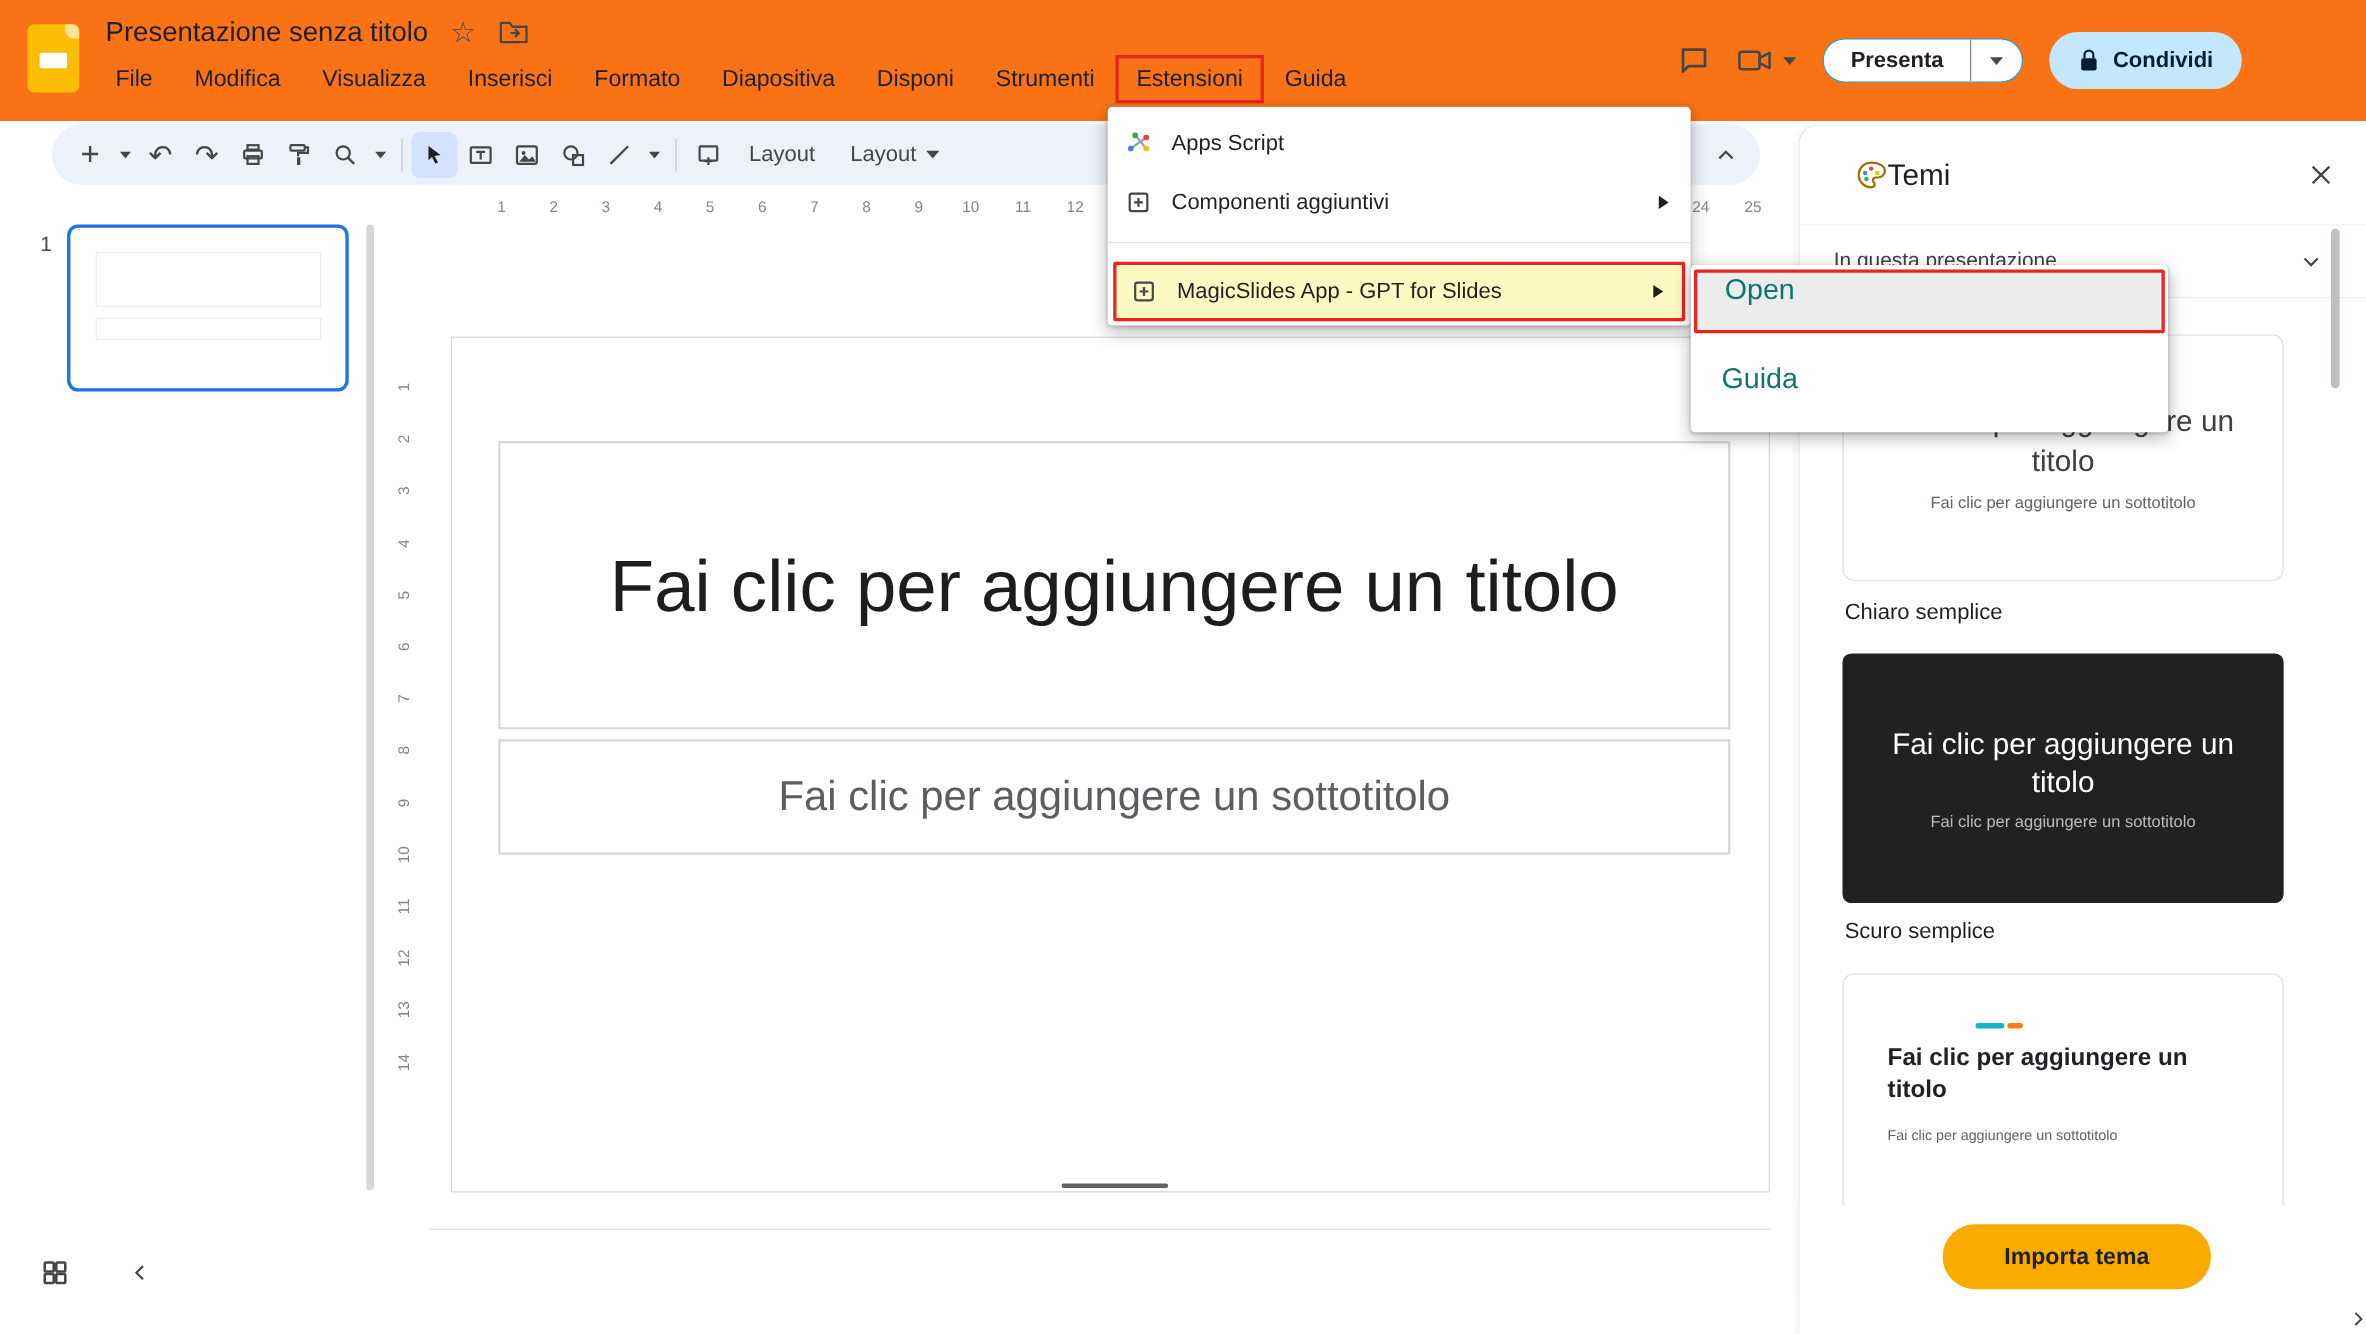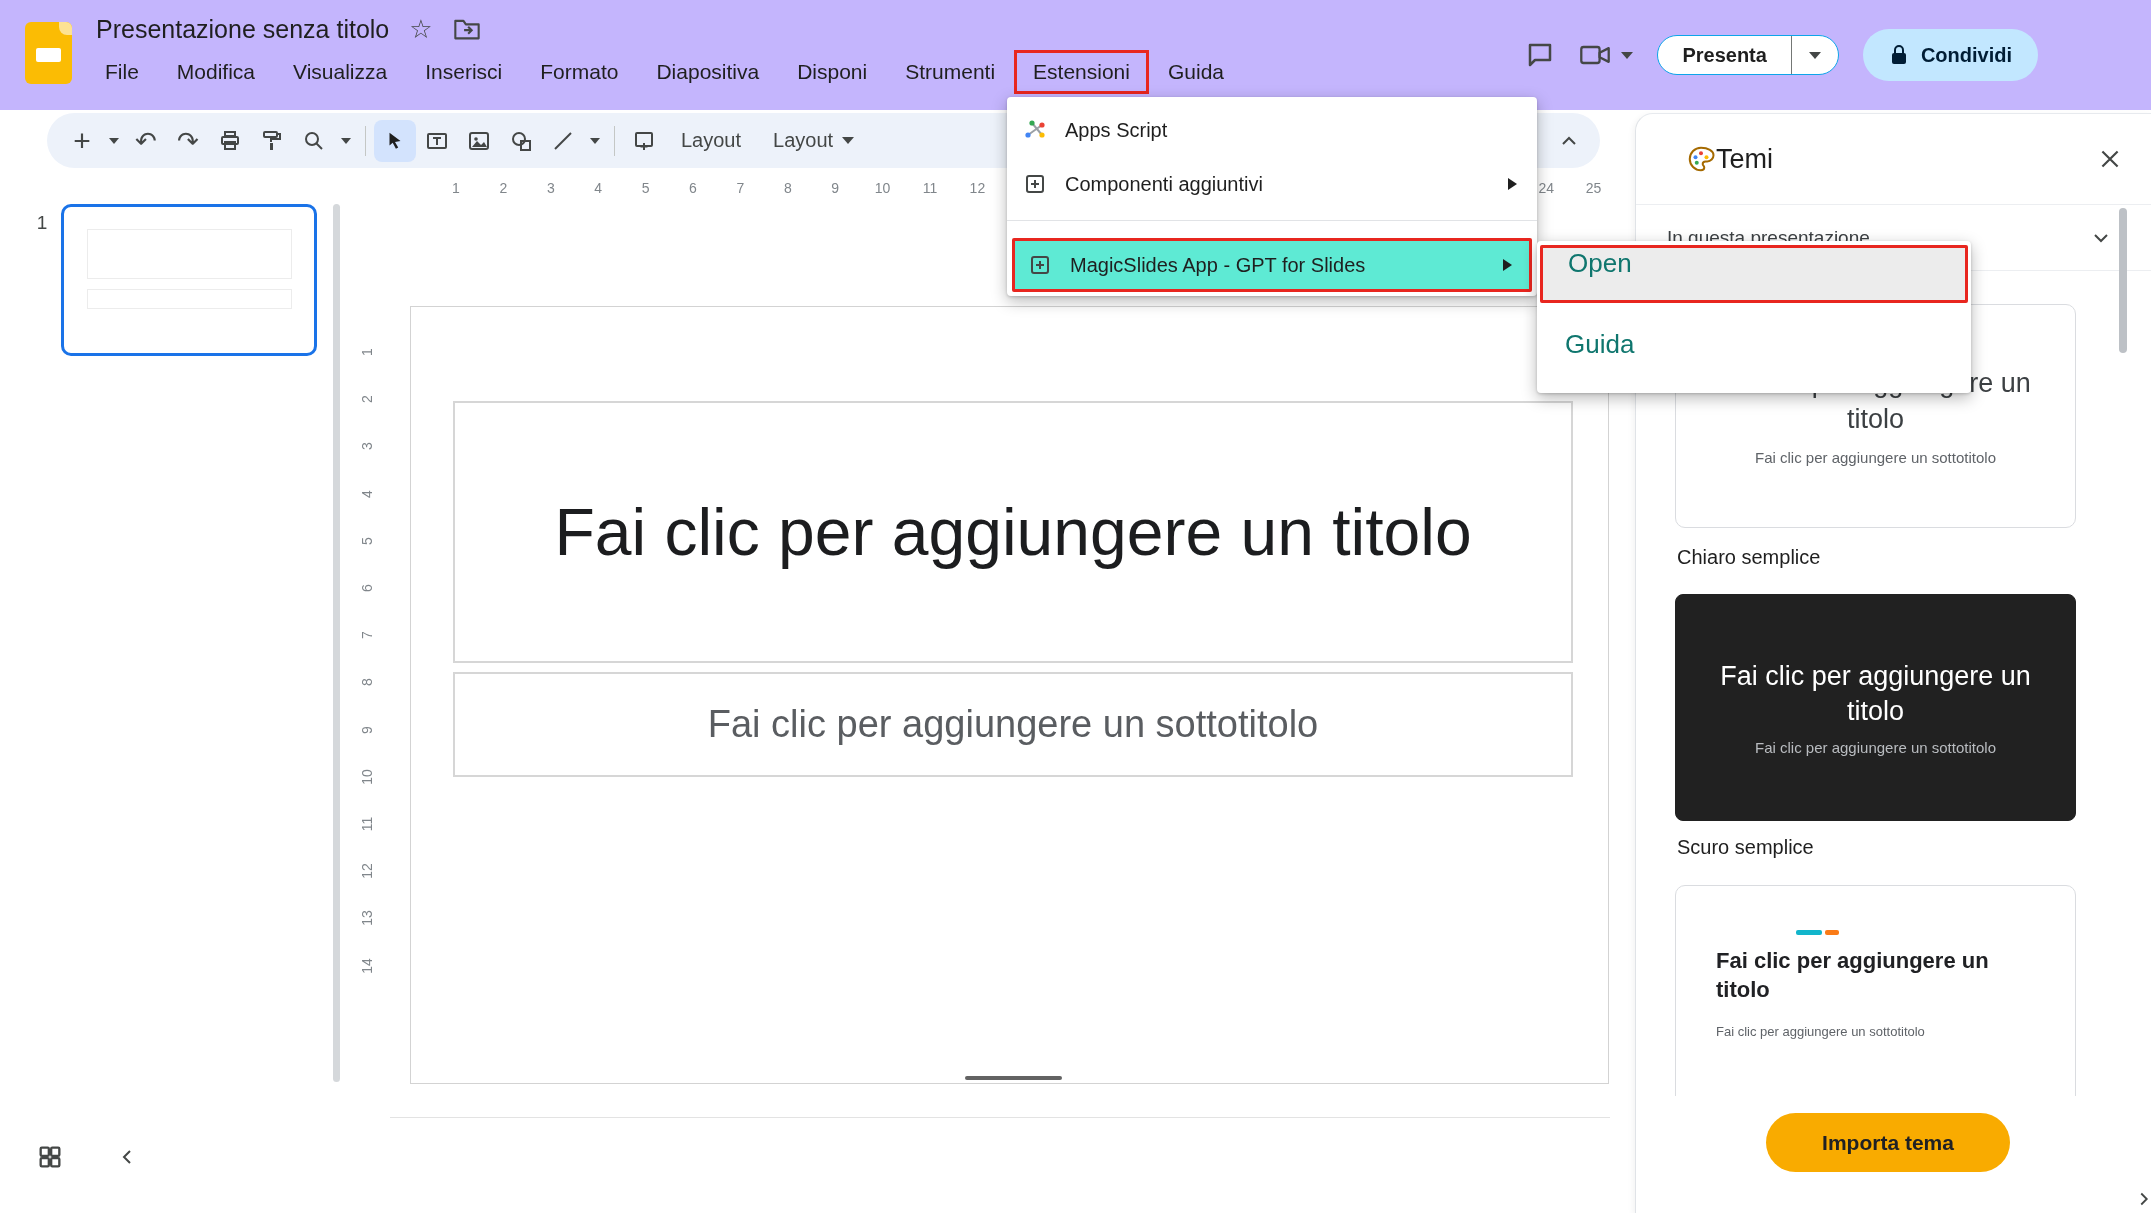--- a/index.html
+++ b/index.html
@@ -3,21 +3,21 @@
 <meta charset="utf-8">
 <style>
   *{box-sizing:border-box;margin:0;padding:0}
   html,body{width:2151px;height:1213px}
   body{font-family:"Liberation Sans","DejaVu Sans",sans-serif;background:#fff;color:#202124;overflow:hidden}
   .app{position:relative;width:2151px;height:1213px;background:#fff;overflow:hidden}
   button{background:none;border:none;font-family:inherit;cursor:pointer;color:inherit}
   svg{display:block}
 
   
-  .topbar{position:absolute;left:0;top:0;width:100%;height:110px;background:#c4b5fd}
+  .topbar{position:absolute;left:0;top:0;width:100%;height:110px;background:#f97316}
   .logo{position:absolute;left:25px;top:22px;width:47px;height:62px;background:var(--logo-yellow,#fbbc04);border-radius:6px;cursor:pointer}
   .logo-fold{position:absolute;right:0;top:0;width:13px;height:13px;background:#fde293;border-radius:0 6px 0 8px}
   .logo-bar{position:absolute;left:11px;top:26px;width:25px;height:14px;background:#fff;border-radius:2px}
   .title-block{position:absolute;left:86px;top:12px}
   .title-row{display:flex;align-items:center;gap:20px;padding-left:10px;height:34px}
   .doc-title{font-size:25px;color:#1f1f1f;white-space:nowrap;cursor:text}
   .star{font-size:26px;color:#444746;cursor:pointer;line-height:1}
   .icon-plain{cursor:pointer}
   .menubar{display:flex;margin-top:4px}
   .menu-btn{font-size:21px;color:#1f1f1f;line-height:24px;padding:7px 16px;border:3px solid transparent;white-space:nowrap;cursor:pointer}
@@ -91,21 +91,21 @@
   .cs-title{font-size:22px;font-weight:bold;color:#202124;max-width:300px;line-height:1.3;margin-top:12px}
   .cs-sub{font-size:13px;color:#5f6368;margin-top:20px}
   .panel-footer{position:absolute;left:0;bottom:0;width:100%;height:117px;background:#fff;display:flex;justify-content:flex-start;padding:17px 0 0 130px;z-index:3}
   .import-btn{width:244px;height:59px;background:var(--import-button-bg,#f9ab00);border-radius:30px;font-size:21px;font-weight:bold;color:#202124}
   .panel-scrollbar{position:absolute;right:24px;top:94px;width:8px;height:145px;background:#bdc1c6;border-radius:4px;cursor:pointer}
 
   
   .menu-panel{position:absolute;background:#fff;border-radius:4px;box-shadow:0 1px 3px rgba(0,0,0,.18),0 5px 16px rgba(0,0,0,.28);z-index:100}
   .ext-menu{left:1007px;top:97px;width:530px;padding:6px 0 4px}
   .menu-item{display:flex;align-items:center;height:54px;padding:0 20px 0 16px;gap:18px;font-size:20px;color:#1f1f1f;white-space:nowrap;cursor:pointer}
-  .menu-item.highlighted{background:#5eead4;border:3px solid var(--annotation-red,#e8261f);margin:0 5px;padding:0 17px 0 13px;border-radius:2px}
+  .menu-item.highlighted{background:#fef9c3;border:3px solid var(--annotation-red,#e8261f);margin:0 5px;padding:0 17px 0 13px;border-radius:2px}
   .arrow-right{margin-left:auto;width:0;height:0;border-top:6px solid transparent;border-bottom:6px solid transparent;border-left:9px solid #1f1f1f}
   .menu-sep{height:1px;background:#e1e3e6;margin:9px 0 17px}
   .sub-menu{left:1537px;top:241px;width:434px;padding:4px 0 10px}
   .sub-item{display:flex;height:54px;padding:0 28px;font-size:26px;color:#0f766e;cursor:pointer}
   .sub-item.highlighted{background:#ececec;border:3px solid var(--annotation-red,#e8261f);margin:0 3px;height:58px;padding:0 25px;border-radius:2px}
   .sub-gap{height:26px}
 
   .corner-chevron{position:absolute;left:2133px;top:1188px;z-index:120;cursor:pointer}
 </style>
 </head>

